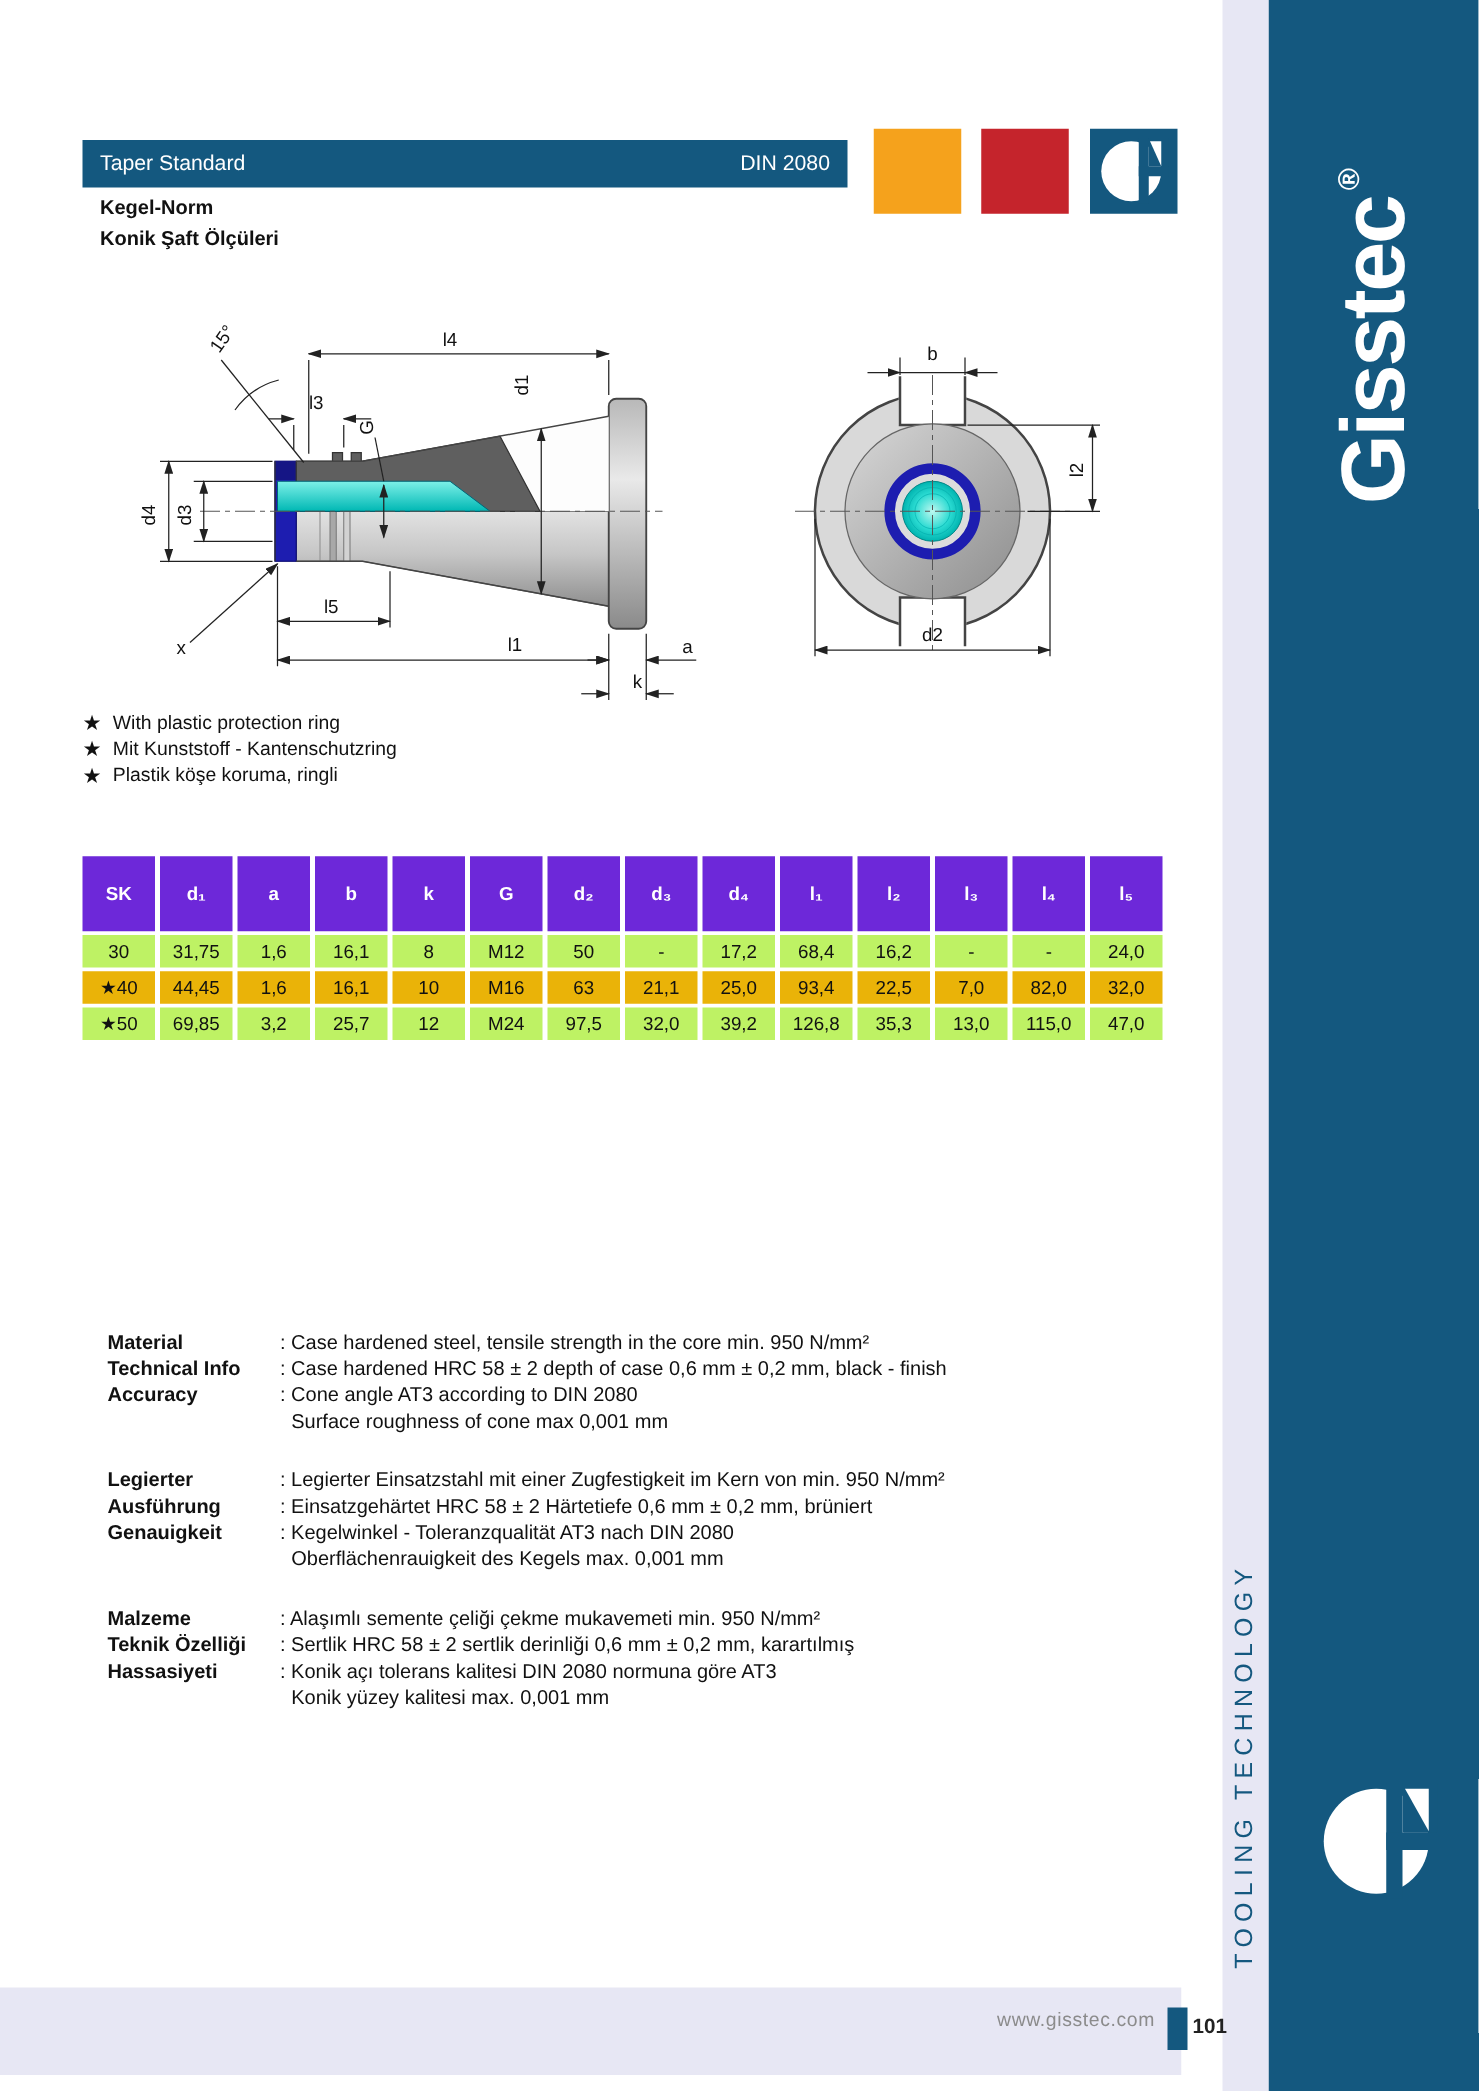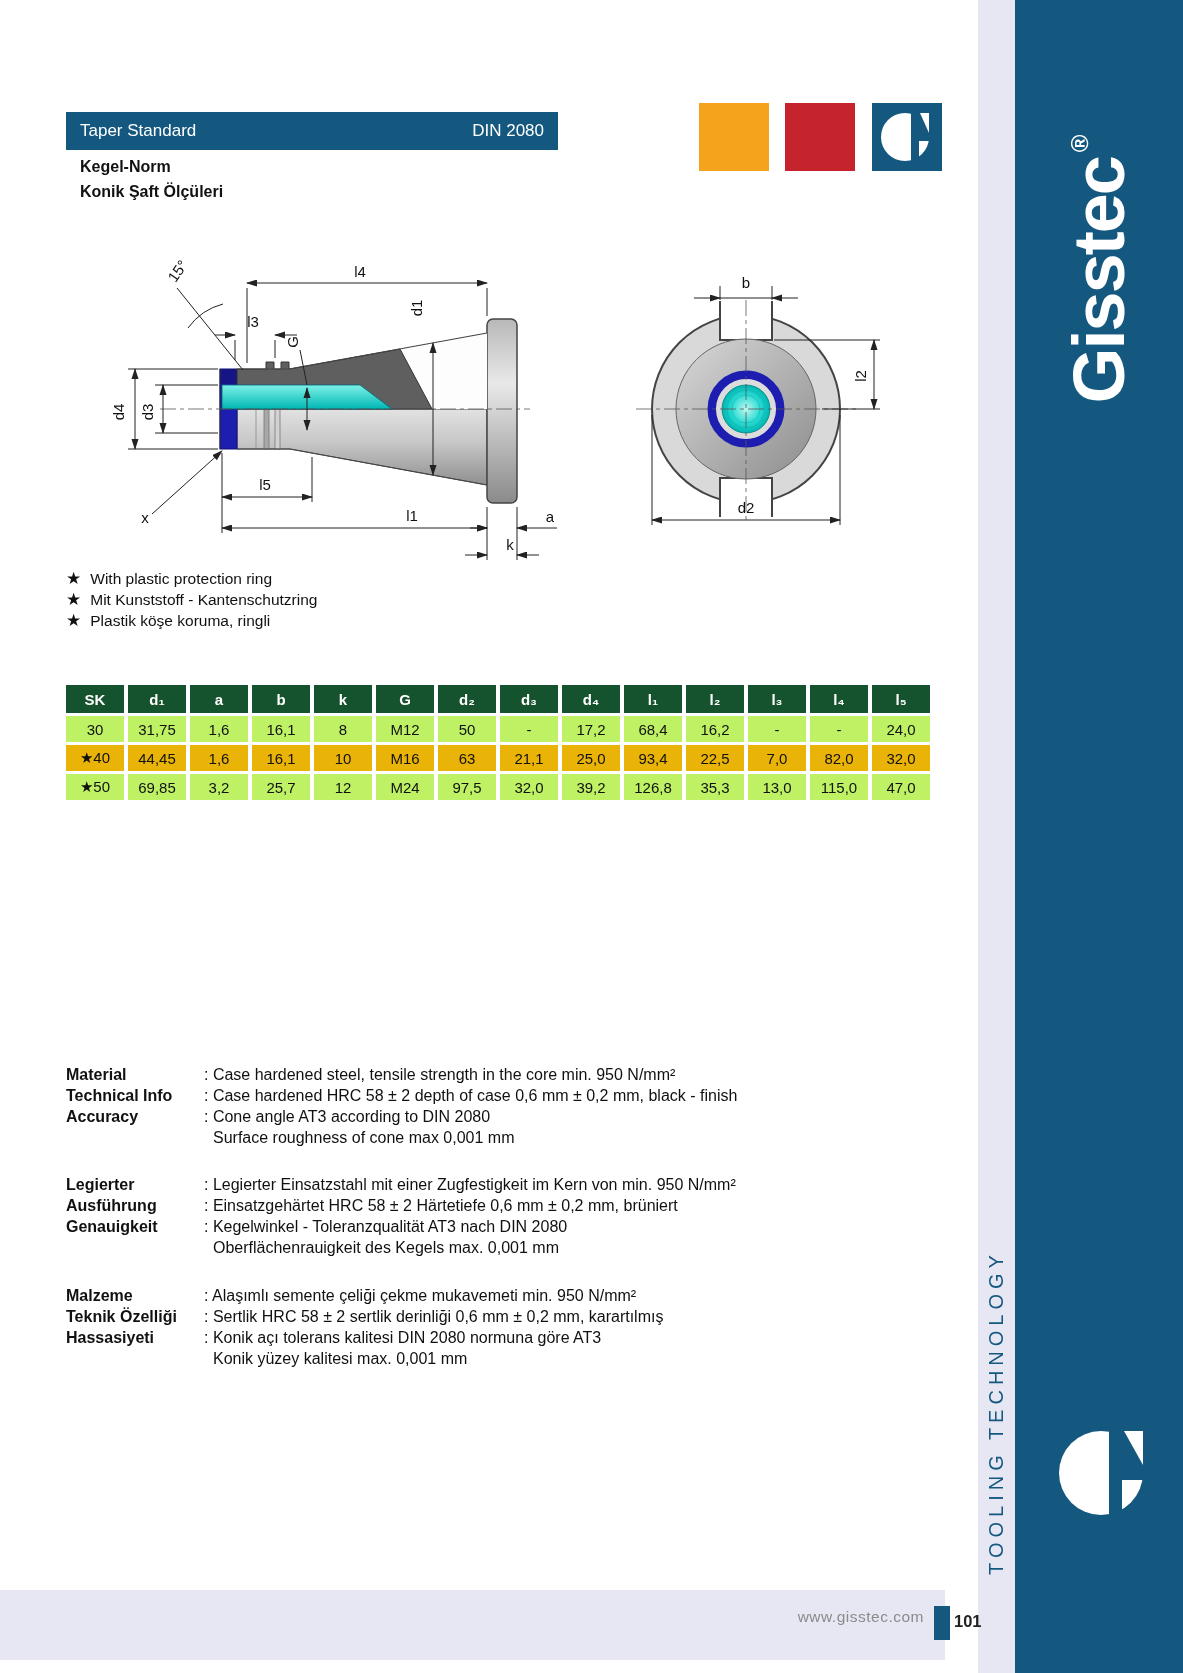--- a/index.html
+++ b/index.html
@@ -12,47 +12,47 @@
                   display:flex;align-items:center;justify-content:center;}
   .brand-vertical .txt{transform:rotate(-90deg);color:#fff;font-size:72px;font-weight:bold;
                        white-space:nowrap;letter-spacing:-2px;}
   .brand-vertical sup{font-size:24px;vertical-align:36px;margin-left:5px;}
   .tagline-vertical{position:absolute;left:978px;top:1255px;width:37px;height:315px;
                     display:flex;align-items:center;justify-content:center;}
   .tagline-vertical .txt{transform:rotate(-90deg);color:#14587F;font-size:20px;
                          letter-spacing:5px;white-space:nowrap;}
   .logo-bottom{position:absolute;left:1051px;top:1423px;}
   
-  .header-bar{position:absolute;left:66px;top:112px;width:492px;height:38px;background:#14587F;
+  .header-bar{position:absolute;left:66px;top:112px;width:612px;height:38px;background:#14587F;
               color:#fff;display:flex;align-items:center;justify-content:space-between;
               padding:0 14px;box-sizing:border-box;font-size:17px;}
   .subtitle-de{position:absolute;left:80px;top:158px;font-size:16px;font-weight:bold;}
   .subtitle-tr{position:absolute;left:80px;top:183px;font-size:16px;font-weight:bold;}
   .sq{position:absolute;top:103px;width:70px;height:68px;}
   .sq-orange{left:699px;background:#F5A21C;}
   .sq-red{left:785px;background:#C5242C;}
   .sq-logo{left:872px;background:#14587F;}
   
   .drawing{position:absolute;left:60px;top:230px;width:880px;height:330px;}
   .drawing text{font-family:"Liberation Sans","DejaVu Sans",sans-serif;font-size:15px;fill:#111;}
   
   .notes{position:absolute;left:66px;top:568px;font-size:15.5px;}
   .note-row{display:flex;align-items:center;height:21px;}
   .note-star{font-size:17px;margin-right:9px;}
   
   table.dim{position:absolute;left:62px;top:682px;width:872px;border-collapse:separate;
             border-spacing:4px 3px;table-layout:fixed;}
-  table.dim th{background:#14532d;color:#fff;font-weight:bold;font-size:15px;height:28px;
-               text-align:center;padding:0;}
+  table.dim th{background:#6d28d9;color:#fff;font-weight:bold;font-size:15px;height:28px;
+               text-align:center;padding:16px;}
   table.dim td{background:#bef264;color:#111;font-size:15px;height:26px;text-align:center;padding:0;}
   table.dim tr.row-white td{background:#eab308;}
   
   .spec-block{position:absolute;left:66px;width:820px;font-size:16px;}
   .spec-en{top:1064px;} .spec-de{top:1174px;} .spec-tr{top:1285px;}
-  .spec-row{display:flex;line-height:21px;}
+  .spec-row{display:flex;line-height:21px;margin-left:20px;}
   .spec-label{width:138px;font-weight:bold;flex-shrink:0;}
   .spec-value{white-space:nowrap;}
   .spec-value.cont{padding-left:9px;text-align:center;}
   
   .footer-bar{position:absolute;left:0;top:1590px;width:945px;height:70px;background:#E7E7F4;}
   .website{position:absolute;left:742px;top:1608px;width:182px;text-align:right;
            color:#8b8b8b;font-size:15.5px;letter-spacing:0.5px;}
   .page-square{position:absolute;left:934px;top:1606px;width:16px;height:34px;background:#14587F;}
   .page-number{position:absolute;left:954px;top:1612px;font-size:16.5px;color:#222;font-weight:bold;}
 </style>

